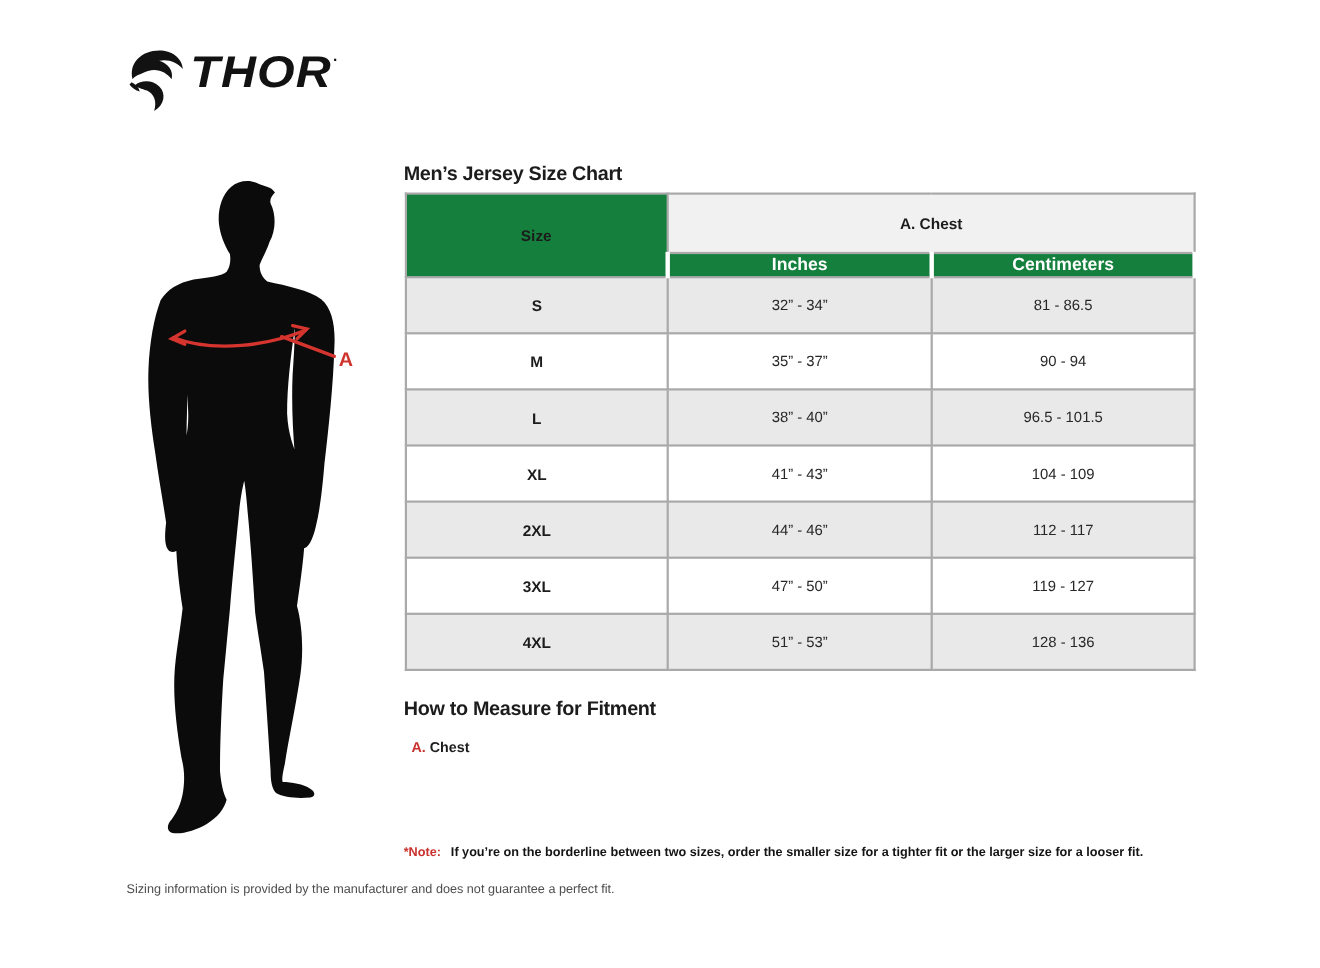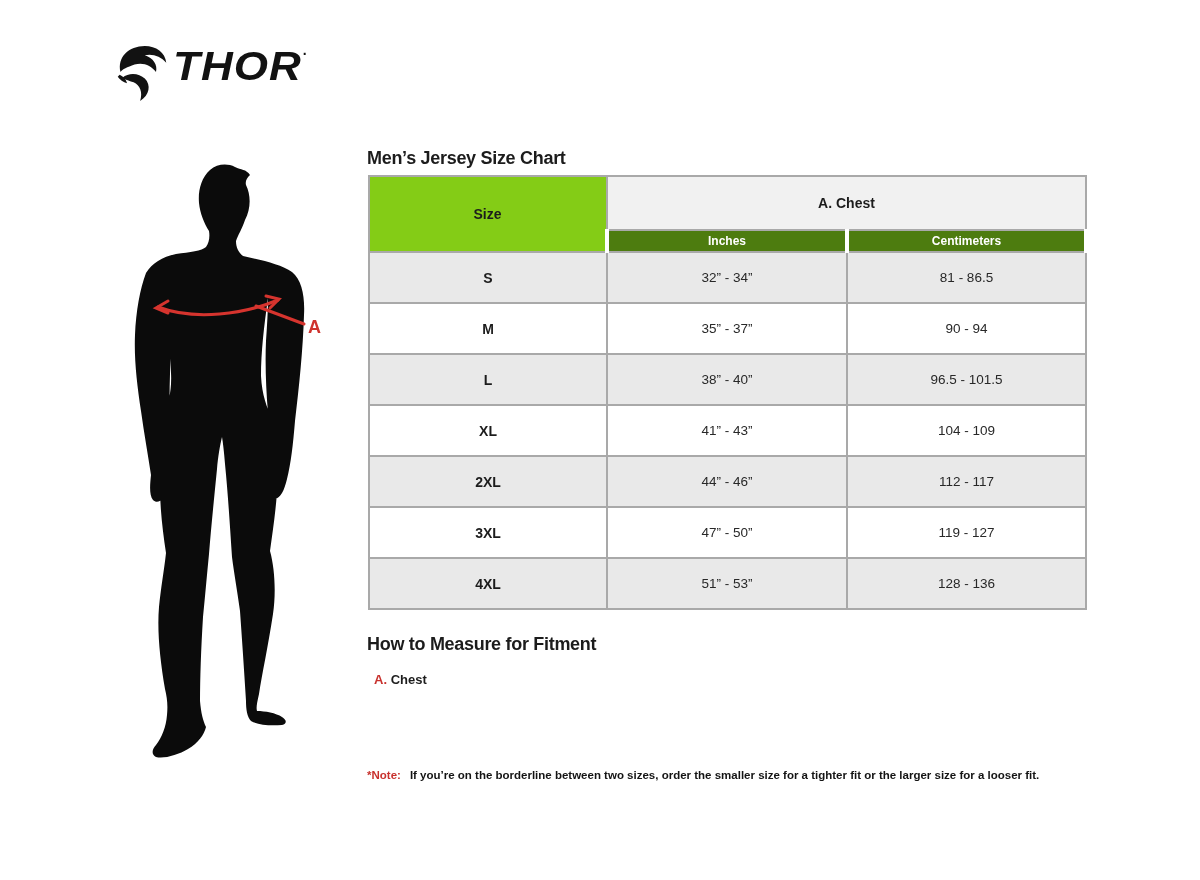--- a/index.html
+++ b/index.html
@@ -20,24 +20,24 @@
   .measure-line { stroke:#d6342e; stroke-width:3; fill:none; stroke-linecap:round; }
   .marker-a { fill:#cf332e; font-size:18px; font-weight:bold; }
 
   
   .chart-title { position:absolute; left:367px; top:136px; font-size:18px; font-weight:bold;
                  color:#1c1c1c; letter-spacing:-0.3px;margin-top:12px; }
 
   table.size-table { position:absolute; left:368px; top:175px; width:717px;
                      border-collapse:collapse; table-layout:fixed; }
   .size-table th, .size-table td { border:2px solid #a9a9a9; text-align:center; vertical-align:middle; padding:0; }
-  th.size-head { background:#84cc16; font-size:14px; color:#1c1c1c; }
+  th.size-head { background:#15803d; font-size:14px; color:#1c1c1c; }
   th.group-head { background:#f1f1f1; font-size:14px; color:#1c1c1c; height:52px; }
   tr.unit-row { height:20px; }
-  th.unit-head { background:#4d7c0f; color:#ffffff; font-size:12px; font-weight:bold;
+  th.unit-head { background:#15803d; color:#ffffff; font-size:16px; font-weight:bold;
                  height:20px; border-left:4px solid #ffffff; border-right:4px solid #ffffff; }
   .size-table tbody tr { height:51px; }
   .size-table tbody tr.alt { background:#e9e9e9; }
   .size-table tbody tr.plain { background:#ffffff; }
   td.size-cell { font-weight:bold; font-size:14px; color:#1c1c1c; }
   td.val-cell { font-size:13.5px; color:#282828; }
 
   .howto-title { position:absolute; left:367px; top:634px; font-size:18px; font-weight:bold;
                  color:#1c1c1c; letter-spacing:-0.3px; }
 
@@ -164,15 +164,16 @@
       <span class="measure-letter">A.</span>
       <span>Chest</span>
     </div>
   </div>
 
   <div class="note-line">
     <span class="note-label">*Note:</span><span>If you’re on the borderline between two sizes, order the smaller size for a tighter fit or the larger size for a looser fit.</span>
   </div>
 
   <div class="footer-note">
+    <div>Sizing information is provided by the manufacturer and does not guarantee a perfect fit.</div>
   </div>
 
 </div>
 
 </body></html>

